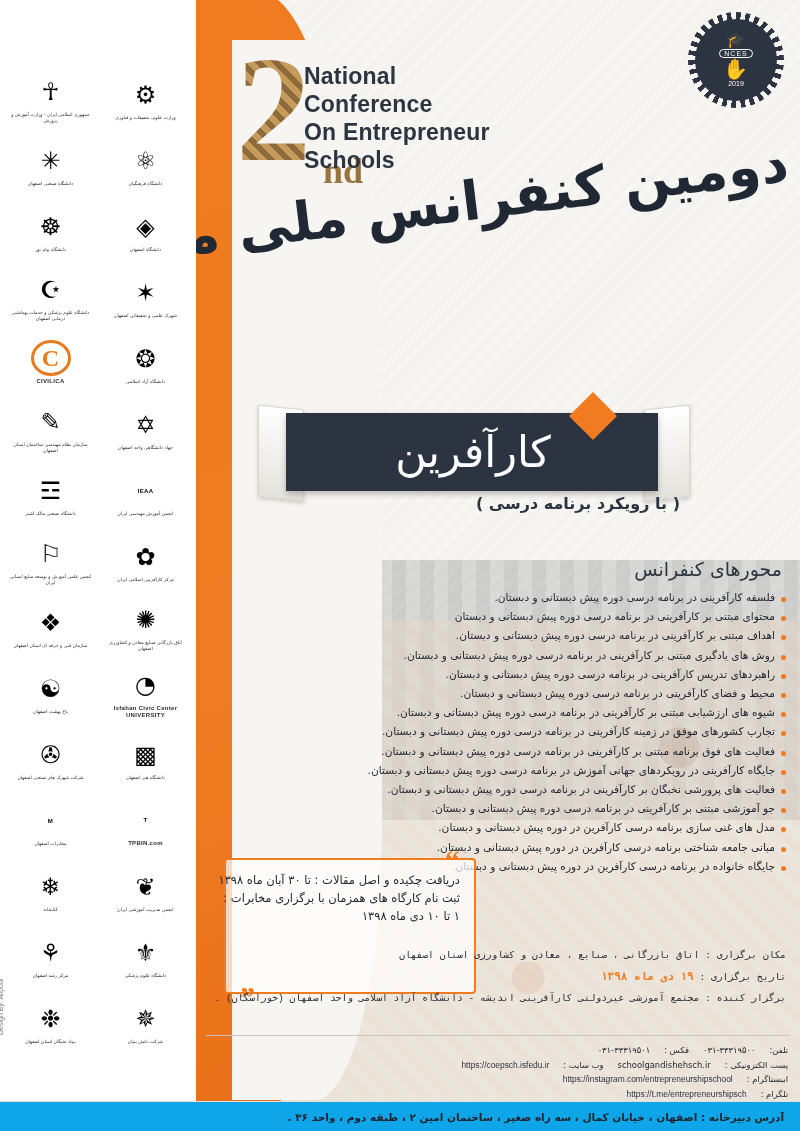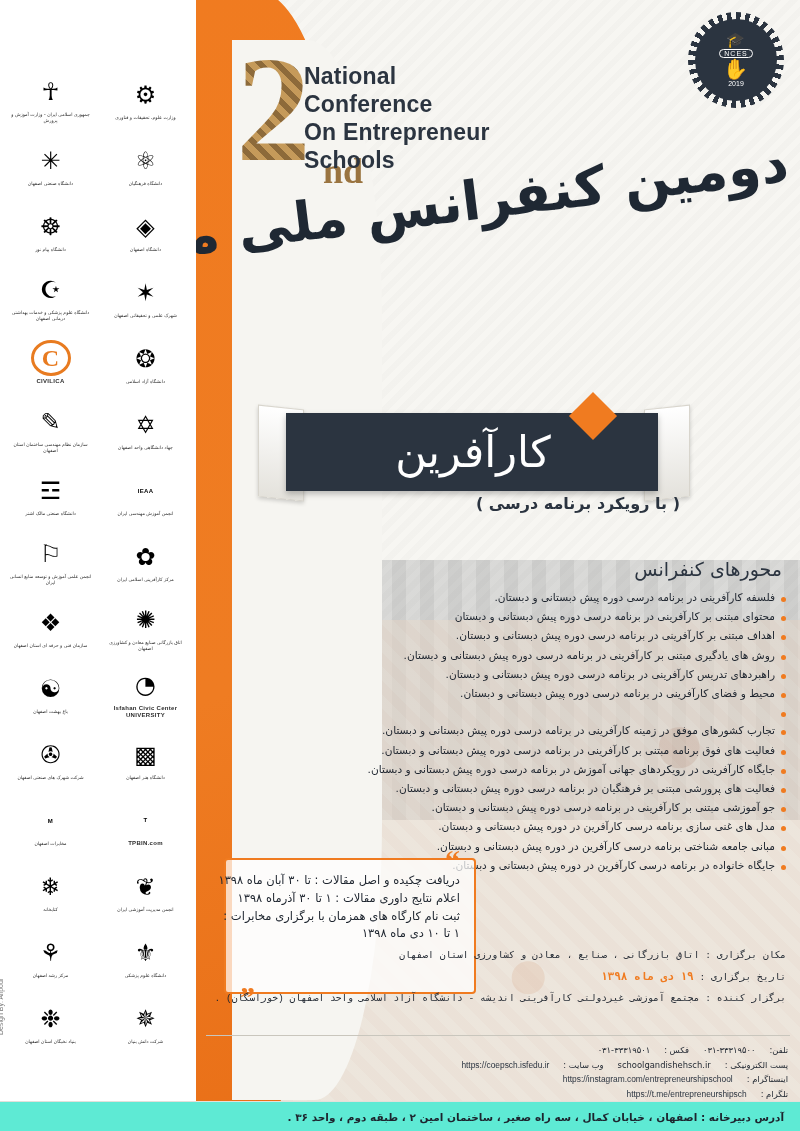--- a/index.html
+++ b/index.html
@@ -301,21 +301,21 @@
   .contact-line {
     display: flex; justify-content: flex-start; align-items: center; gap: 14px;
     font-size: 8.4px; color: #1d242e; line-height: 1.5; margin-bottom: 2px;
     flex-wrap: nowrap;
   }
   .contact-line .lbl { font-weight: normal; }
   .contact-line .url { font-family: "Liberation Sans", sans-serif; color: #2b3440; direction: ltr; }
 
   .address-bar {
     position: absolute; bottom: 0; left: 0; width: 800px; height: 30px;
-    background: #5eead4;
+    background: #0ea5e9;
     display: flex; align-items: center; justify-content: flex-start;
     direction: rtl; padding-right: 16px;
     font-size: 10.5px; color: #1d242e; font-weight: bold;
     border-top: 1px solid #e2e0da;
   }
   .hr-line {
     position: absolute; left: 10px; right: 10px; top: 1035px; height: 1px;
     background: #c9c6bd;
   }
 </style>
@@ -517,36 +517,37 @@
       <div class="topic">
           <span class="bullet"></span>
           <span>راهبردهای تدریس کارآفرینی در برنامه درسی دوره پیش دبستانی و دبستان.</span>
         </div>
       <div class="topic">
           <span class="bullet"></span>
           <span>محیط و فضای کارآفرینی در برنامه درسی دوره پیش دبستانی و دبستان.</span>
         </div>
       <div class="topic">
           <span class="bullet"></span>
+          <span>شیوه های ارزشیابی مبتنی بر کارآفرینی در برنامه درسی دوره پیش دبستانی و دبستان.</span>
         </div>
       <div class="topic">
           <span class="bullet"></span>
           <span>تجارب کشورهای موفق در زمینه کارآفرینی در برنامه درسی دوره پیش دبستانی و دبستان.</span>
         </div>
       <div class="topic">
           <span class="bullet"></span>
           <span>فعالیت های فوق برنامه مبتنی بر کارآفرینی در برنامه درسی دوره پیش دبستانی و دبستان.</span>
         </div>
       <div class="topic">
           <span class="bullet"></span>
           <span>جایگاه کارآفرینی در رویکردهای جهانی آموزش در برنامه درسی دوره پیش دبستانی و دبستان.</span>
         </div>
       <div class="topic">
           <span class="bullet"></span>
-          <span>فعالیت های پرورشی مبتنی بر فرهنگیان در برنامه درسی دوره پیش دبستانی و دبستان.</span>
+          <span>فعالیت های پرورشی نخبگان بر کارآفرینی در برنامه درسی دوره پیش دبستانی و دبستان.</span>
         </div>
       <div class="topic">
           <span class="bullet"></span>
           <span>جو آموزشی مبتنی بر کارآفرینی در برنامه درسی دوره پیش دبستانی و دبستان.</span>
         </div>
       <div class="topic">
           <span class="bullet"></span>
           <span>مدل های غنی سازی برنامه درسی کارآفرین در دوره پیش دبستانی و دبستان.</span>
         </div>
       <div class="topic">
@@ -556,21 +557,20 @@
       <div class="topic">
           <span class="bullet"></span>
           <span>جایگاه خانواده در برنامه درسی کارآفرین در دوره پیش دبستانی و دبستان.</span>
         </div>
     </div>
 
     <div class="deadlines">
       <div class="q-open">“</div>
       <div class="q-close">”</div>
       <div class="deadline-line">دریافت چکیده و اصل مقالات : تا ۳۰ آبان ماه ۱۳۹۸</div>
-      <div class="deadline-line">اعلام نتایج داوری مقالات : ۱ تا ۳۰ آذرماه ۱۳۹۸</div>
       <div class="deadline-line">ثبت نام کارگاه های همزمان با برگزاری مخابرات :</div>
       <div class="deadline-line">۱ تا ۱۰ دی ماه ۱۳۹۸</div>
     </div>
 
     <div class="info">
       <div class="info-row">
         <span>مکان برگزاری :</span>
         <span>اتاق بازرگانی ، صنایع ، معادن و کشاورزی استان اصفهان</span>
       </div>
       <div class="info-row">

